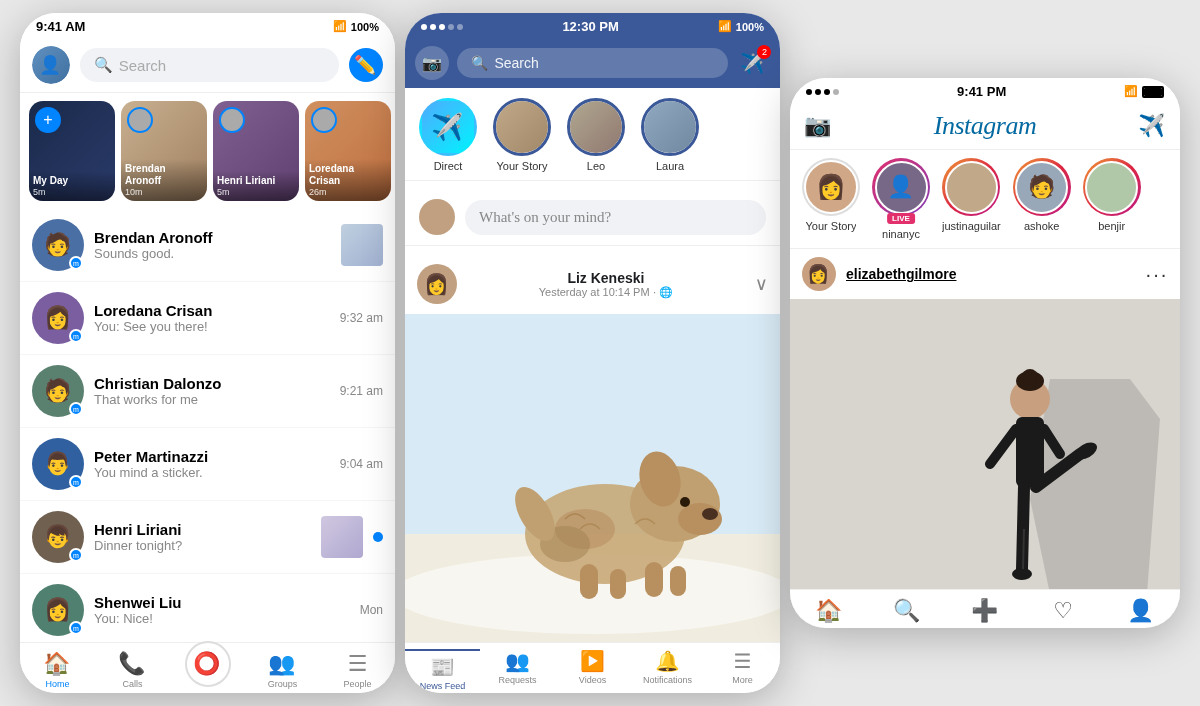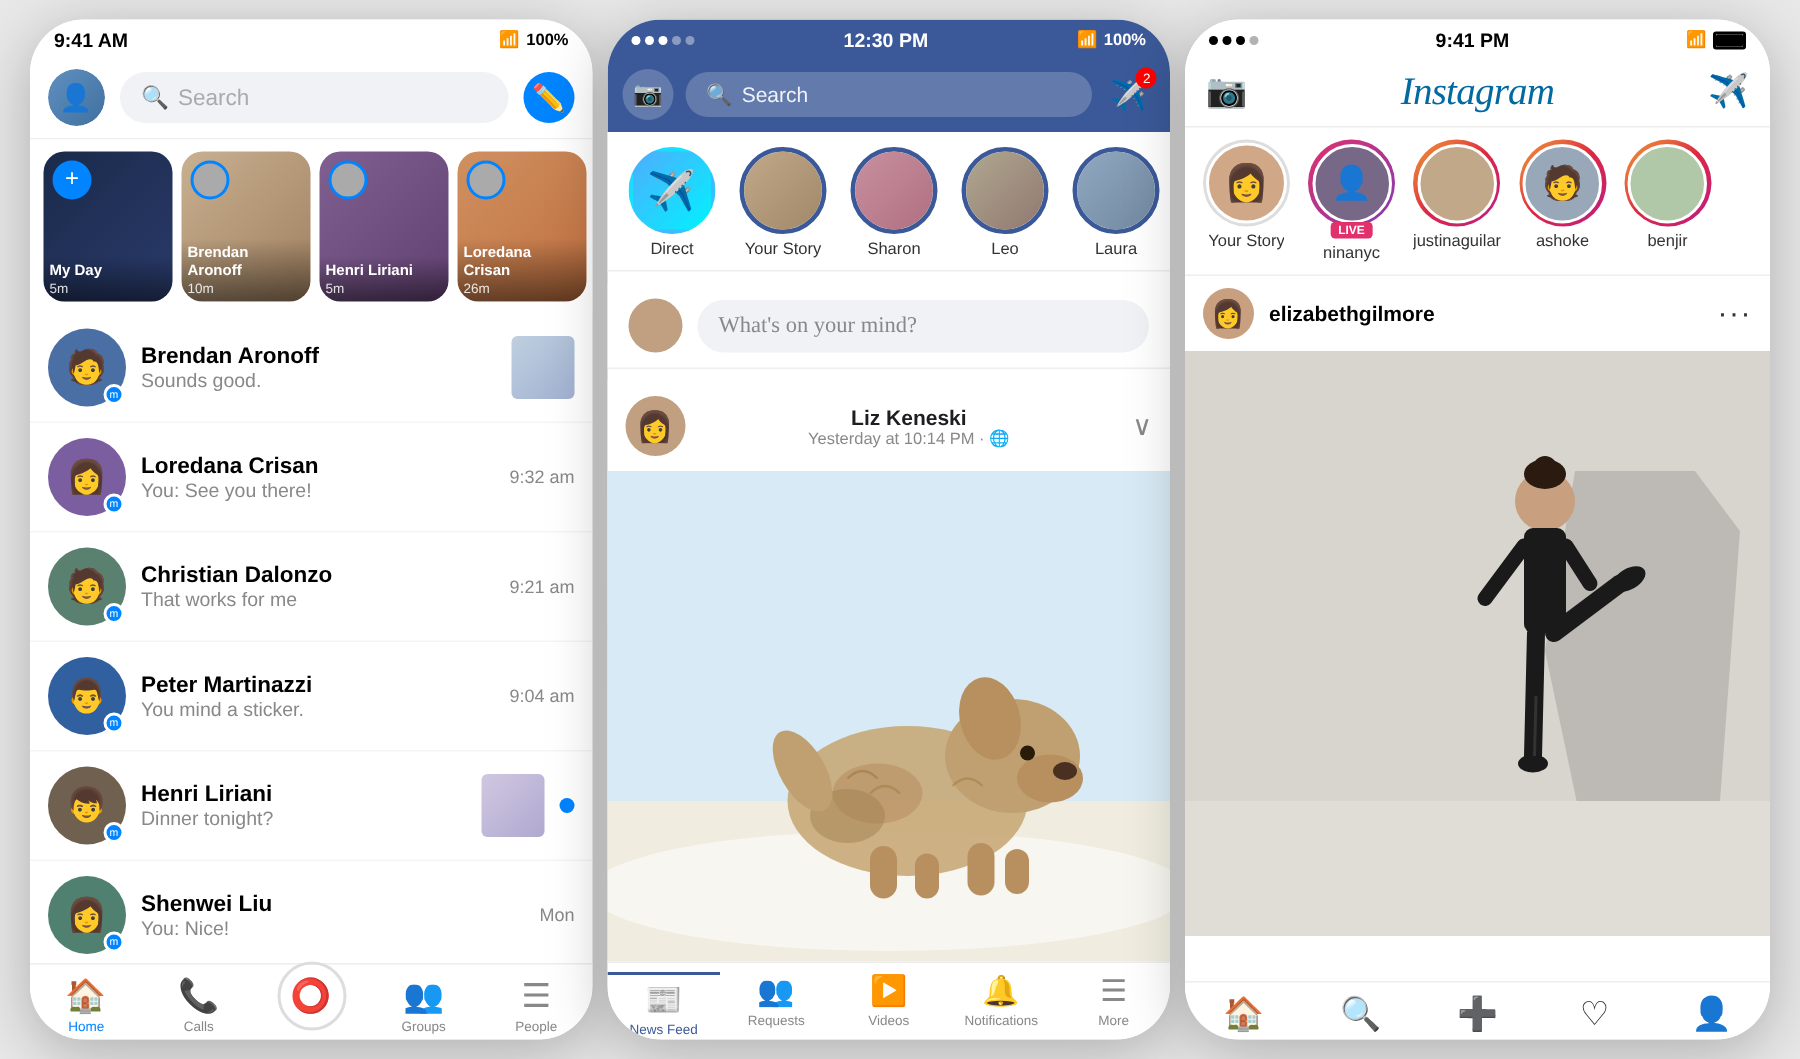--- a/index.html
+++ b/index.html
@@ -20,21 +20,21 @@
       background: #fff;
       border-radius: 36px;
       overflow: hidden;
       box-shadow: 0 8px 40px rgba(0,0,0,0.25);
       position: relative;
       flex-shrink: 0;
     }
 
     .phone-1 { width: 375px; height: 680px; margin-right: 10px; }
     .phone-2 { width: 375px; height: 680px; margin-right: 10px; }
-    .phone-3 { width: 390px; height: 680px; }
+    .phone-3 { width: 390px; height: 550px; }
 
     
     .status-bar {
       display: flex;
       justify-content: space-between;
       align-items: center;
       padding: 6px 16px 4px;
       background: #fff;
       font-size: 12px;
       font-weight: 600;
@@ -413,21 +413,21 @@
       align-items: center;
       padding: 8px 12px;
       gap: 10px;
     }
     .ig-post-avatar {
       width: 34px; height: 34px;
       border-radius: 50%;
       background: #c8a080;
       overflow: hidden;
     }
-    .ig-post-name { font-size: 14px; font-weight: 700; flex: 1; }
+    .ig-post-name { font-size: 14px; font-weight: 700; flex: 1; text-decoration: underline; }
     .ig-post-more { font-size: 20px; color: #333; letter-spacing: 1px; }
 
     .ig-post-image {
       width: 100%;
       height: 390px;
       background: linear-gradient(160deg, #d8d4ce 0%, #c8c4bc 40%, #f0ece4 80%, #e8e4dc 100%);
       position: relative;
       overflow: hidden;
     }
 
@@ -689,26 +689,20 @@
       <span class="fb-story-label">Direct</span>
     </div>
     <div class="fb-story-item">
       <div class="fb-story-circle">
         <div class="fb-story-circle-inner fb-av-1"></div>
       </div>
       <span class="fb-story-label">Your Story</span>
     </div>
     <div class="fb-story-item">
       <div class="fb-story-circle">
-        <div class="fb-story-circle-inner fb-av-2"></div>
-      </div>
-      <span class="fb-story-label">Sharon</span>
-    </div>
-    <div class="fb-story-item">
-      <div class="fb-story-circle">
         <div class="fb-story-circle-inner fb-av-4"></div>
       </div>
       <span class="fb-story-label">Leo</span>
     </div>
     <div class="fb-story-item">
       <div class="fb-story-circle">
         <div class="fb-story-circle-inner fb-av-3"></div>
       </div>
       <span class="fb-story-label">Laura</span>
     </div>

